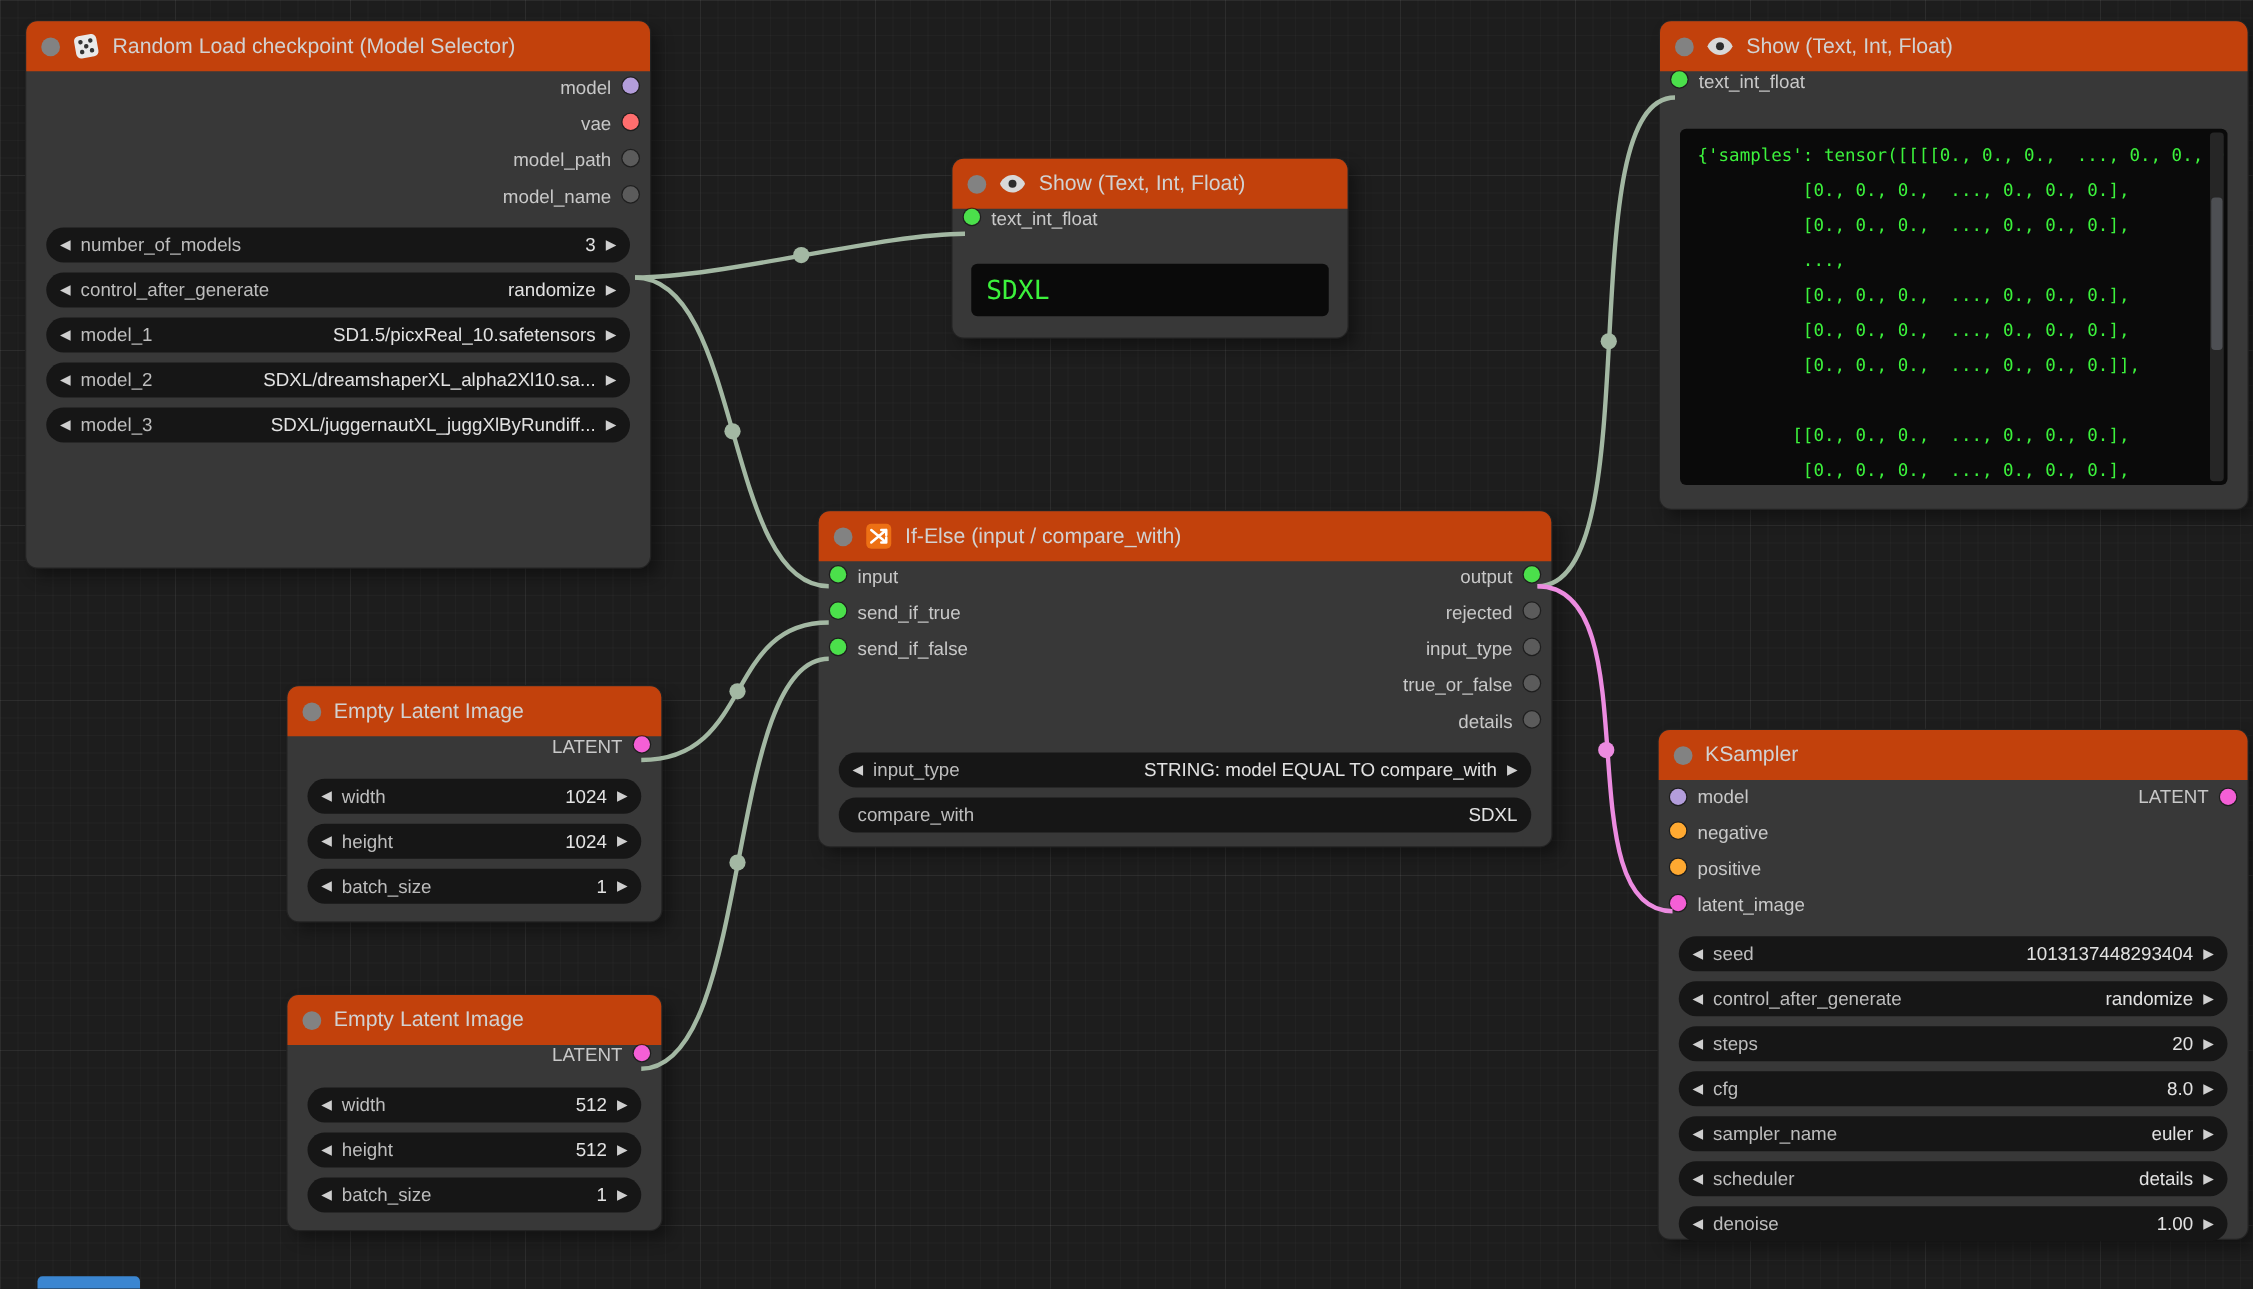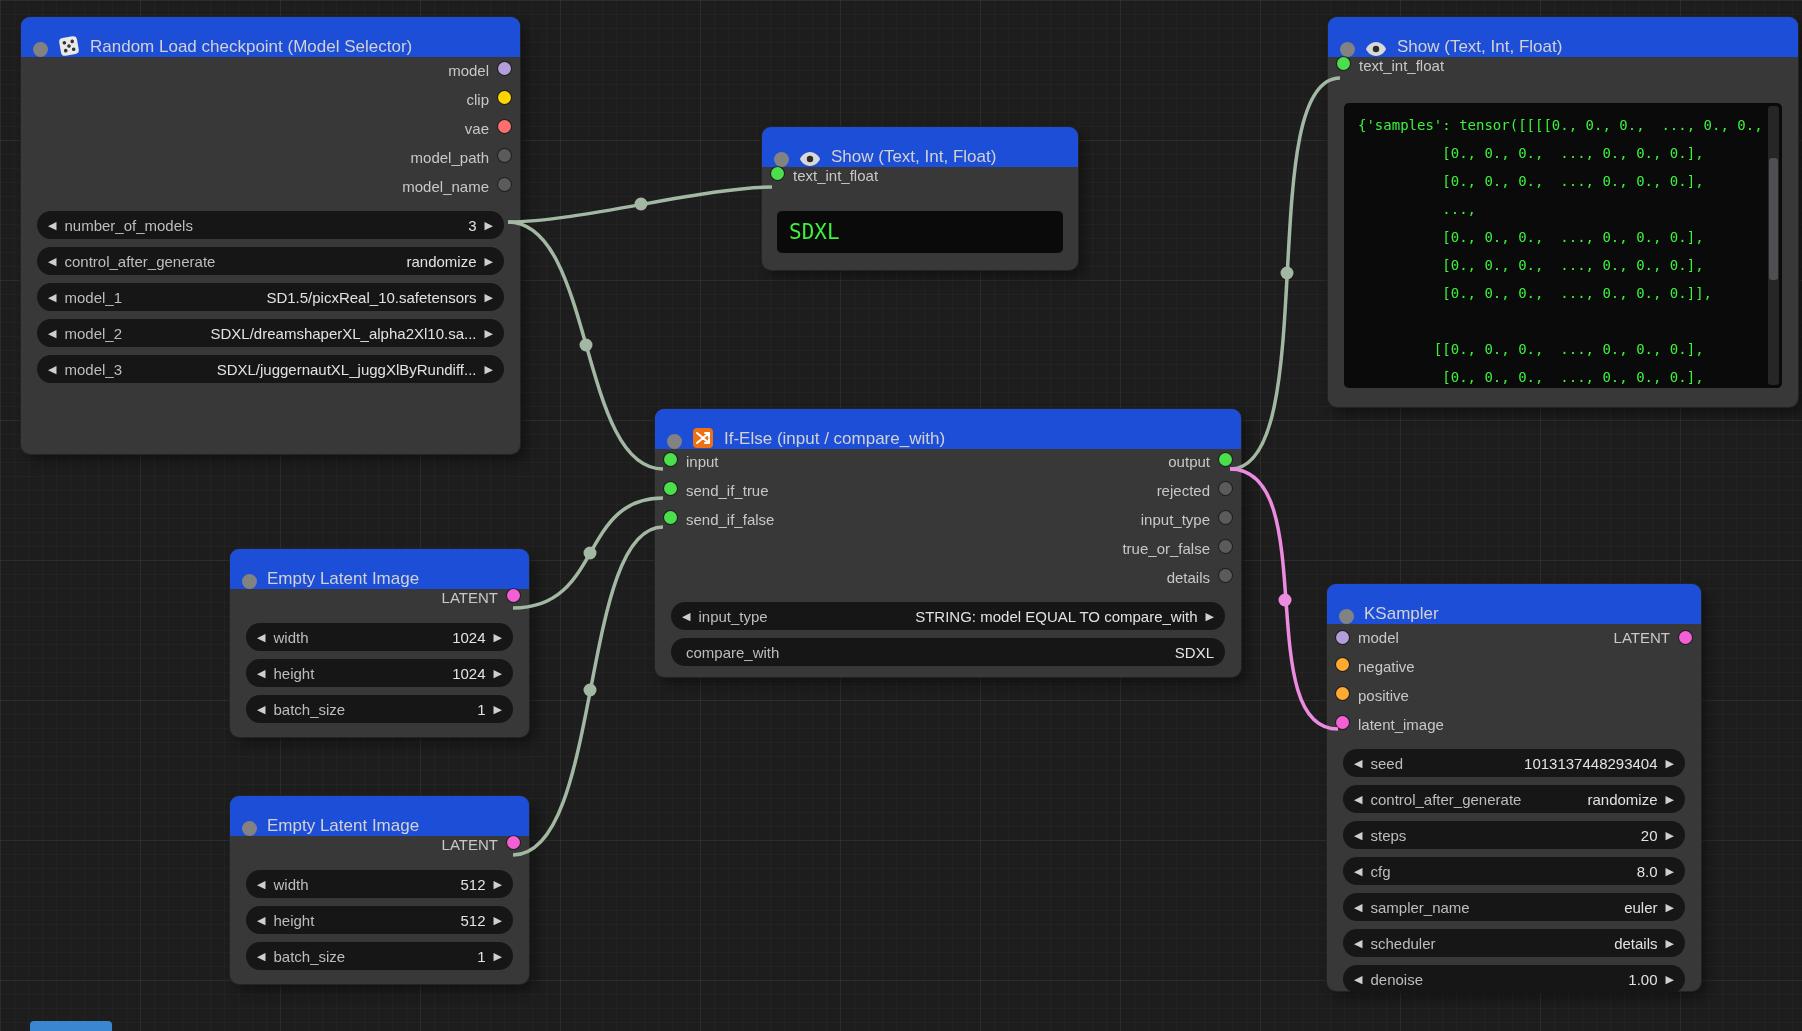--- a/index.html
+++ b/index.html
@@ -13,22 +13,22 @@
       linear-gradient(rgba(255,255,255,.022) 1px, transparent 1px) 0 0/14px 14px,
       linear-gradient(90deg, rgba(255,255,255,.022) 1px, transparent 1px) 0 0/14px 14px,
       #1d1d1d;
   }
   .wires{position:absolute;left:0;top:0;z-index:3;pointer-events:none;}
   .node{
     position:absolute;background:#383838;border-radius:9px;z-index:2;
     box-shadow:0 0 0 1px #232323, 6px 7px 12px rgba(0,0,0,.38);
   }
   .titlebar{
-    height:40px;background:#1d4ed8;border-radius:9px 9px 0 0;
-    display:flex;align-items:flex-end;gap:10px;padding:0 12px;
+    height:40px;background:#c2410c;border-radius:9px 9px 0 0;
+    display:flex;align-items:center;gap:10px;padding:0 12px;
   }
   .collapse-dot{width:15px;height:15px;border-radius:50%;background:#828282;flex:none;}
   .title{color:#d2d2d2;font-size:17px;white-space:nowrap;}
   .title-icon{display:flex;align-items:center;flex:none;}
   .ports{padding-top:5px;}
   .port-row{height:29px;display:flex;align-items:flex-start;gap:9px;padding:0 9px;color:#c8c8c8;font-size:15px;}
   .port-row.out{justify-content:flex-end;}
   .port-row.duo{justify-content:space-between;}
   .in-group,.out-group{display:flex;align-items:center;gap:9px;}
   .dot{width:13px;height:13px;border-radius:50%;flex:none;box-shadow:0 0 0 1px rgba(0,0,0,.45);}
@@ -91,24 +91,20 @@
         </svg>
     </span>
     <span class="title">Random Load checkpoint (Model Selector)</span>
   </div>
   <div class="ports">
     <div class="port-row out">
       <span>model</span>
       <span class="dot" style="background: rgb(179, 157, 219);"></span>
     </div>
     <div class="port-row out">
-      <span>clip</span>
-      <span class="dot" style="background: rgb(255, 213, 0);"></span>
-    </div>
-    <div class="port-row out">
       <span>vae</span>
       <span class="dot" style="background: rgb(255, 110, 110);"></span>
     </div>
     <div class="port-row out">
       <span>model_path</span>
       <span class="dot" style="background: rgb(91, 91, 91);"></span>
     </div>
     <div class="port-row out">
       <span>model_name</span>
       <span class="dot" style="background: rgb(91, 91, 91);"></span>
@@ -318,21 +314,21 @@
     </div>
     <div class="widget">
       <span class="arrow">◀</span>
       <span class="wlabel">batch_size</span>
       <span class="wvalue">1</span>
       <span class="arrow">▶</span>
     </div>
   </div>
 </div>
 
-<div class="node" style="left:1327px;top:584px;width:374px;height:407px">
+<div class="node" style="left:1327px;top:584px;width:471px;height:407px">
   <div class="titlebar">
     <span class="collapse-dot"></span>
     <span class="title">KSampler</span>
   </div>
   <div class="ports">
     <div class="port-row duo">
       <span class="in-group">
         <span class="dot" style="background: rgb(179, 157, 219);"></span>
         <span>model</span>
       </span>

